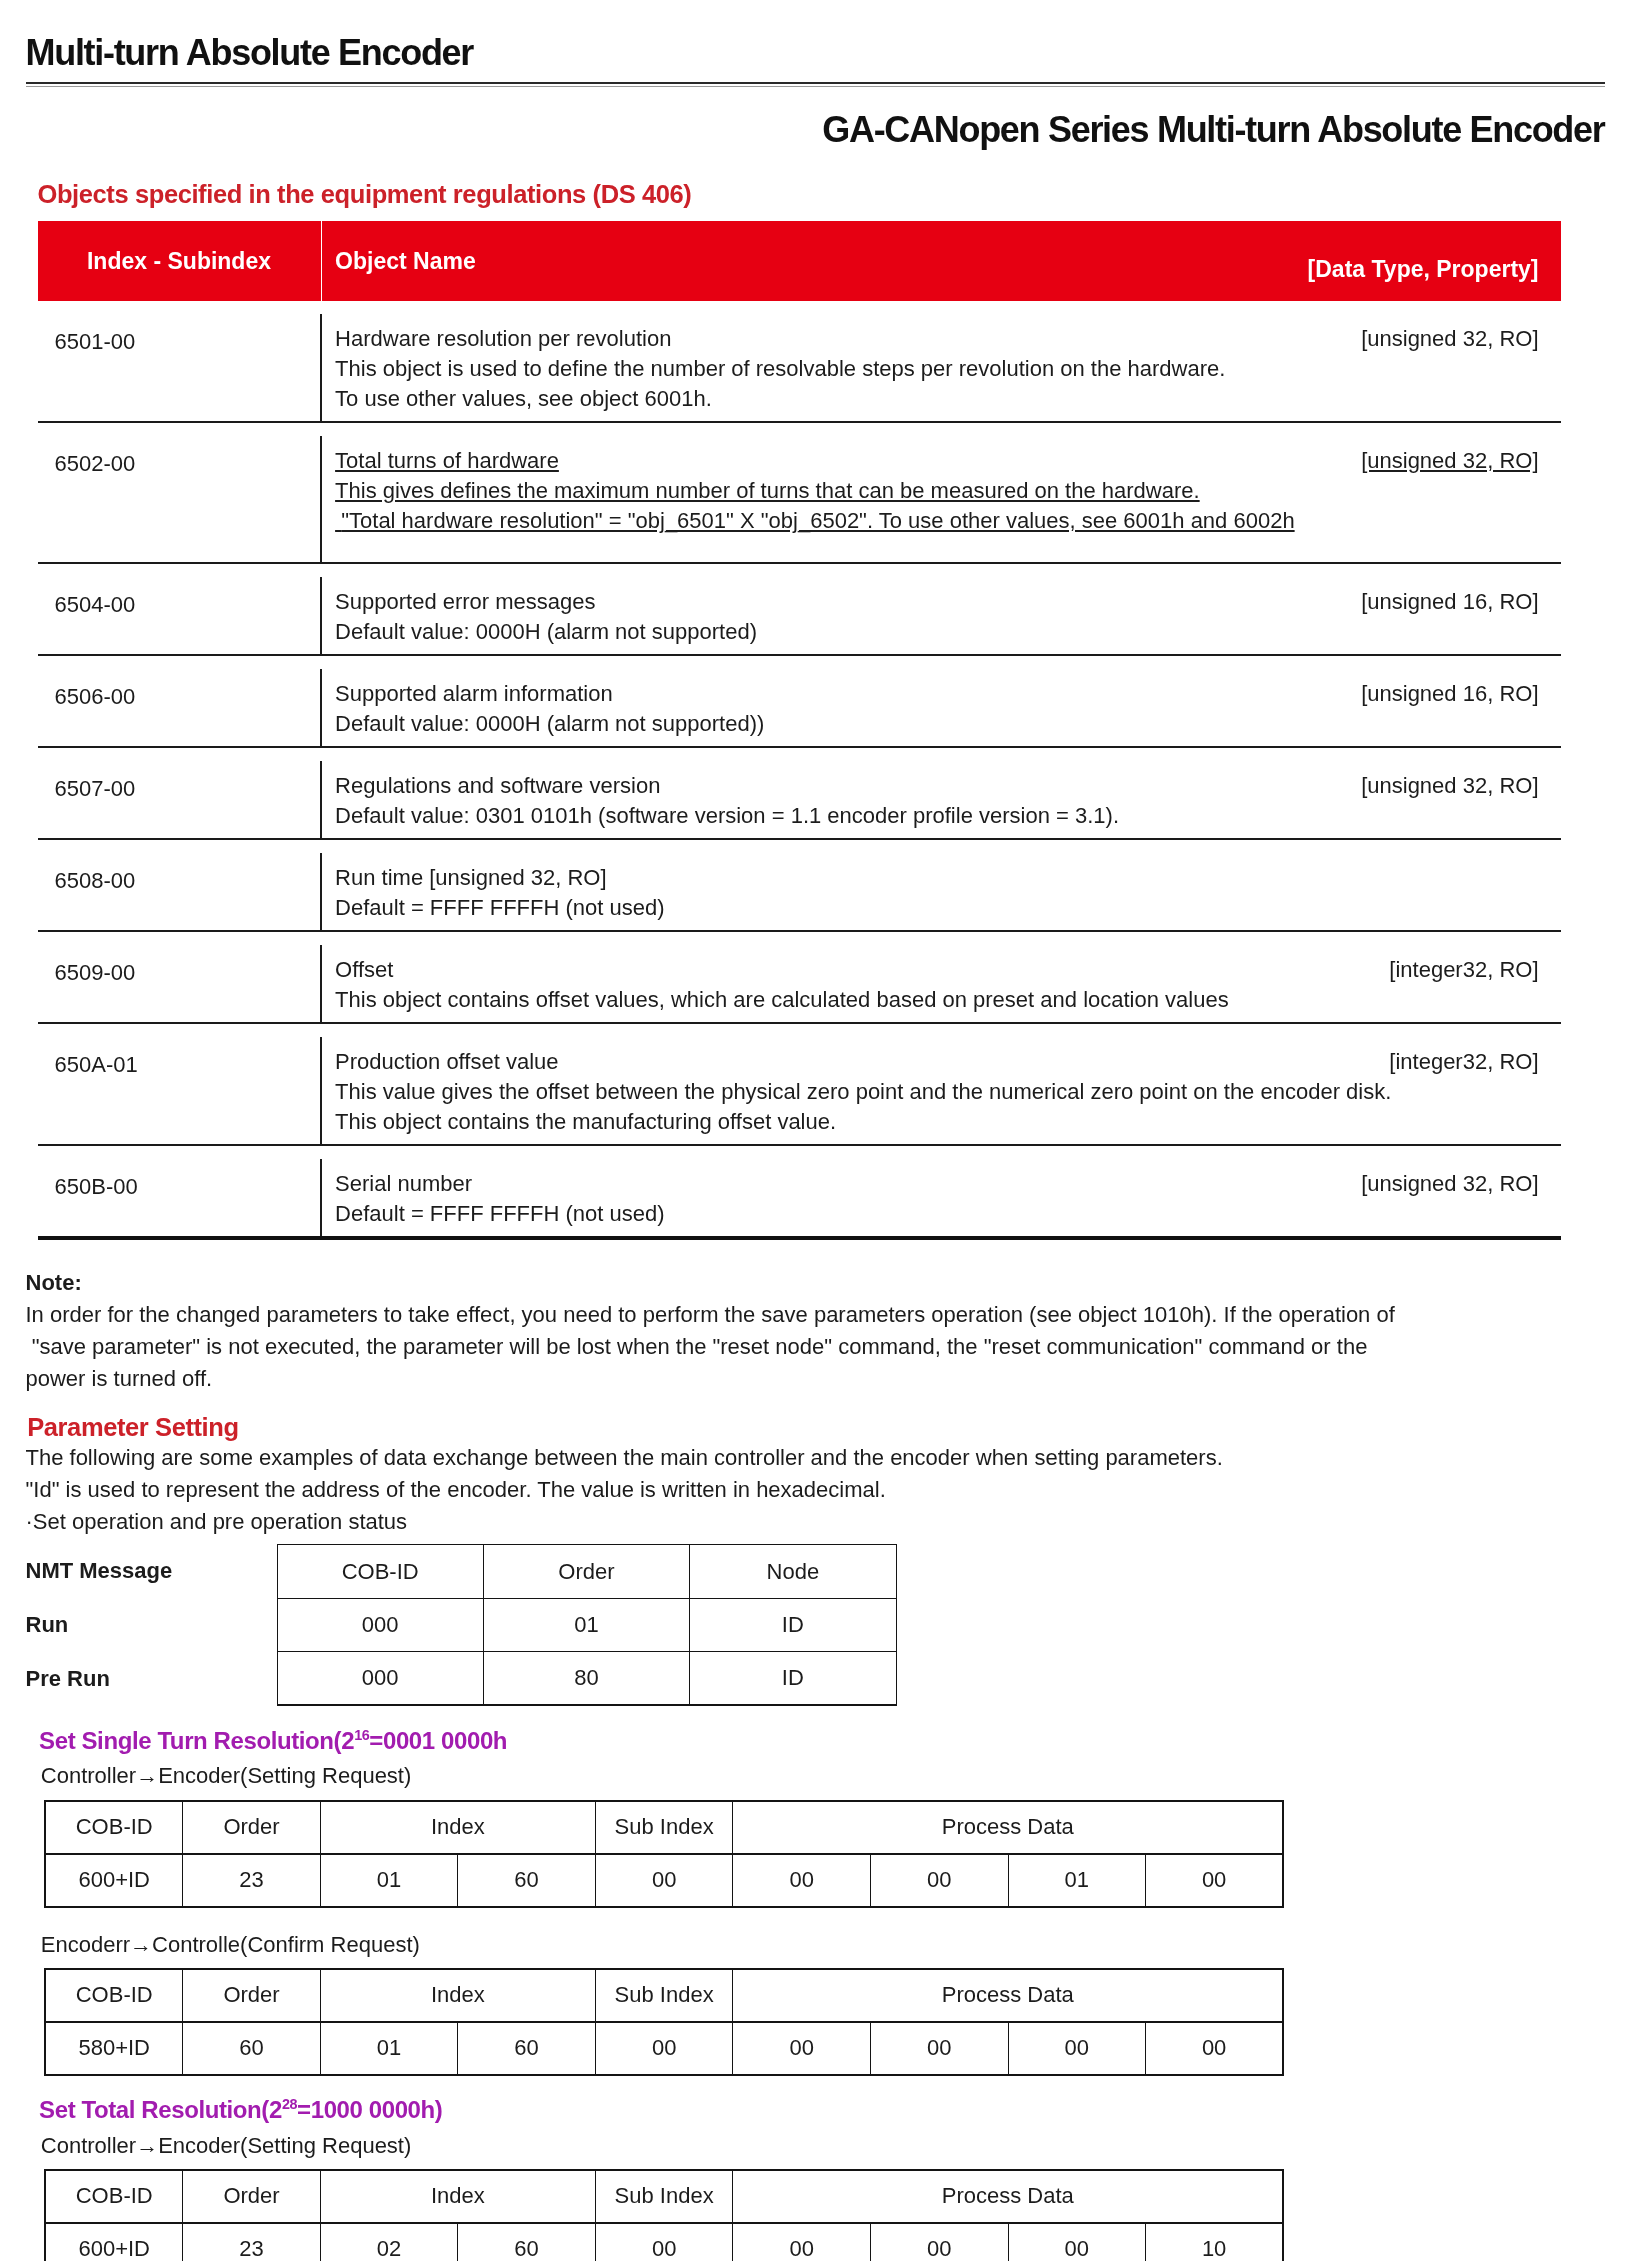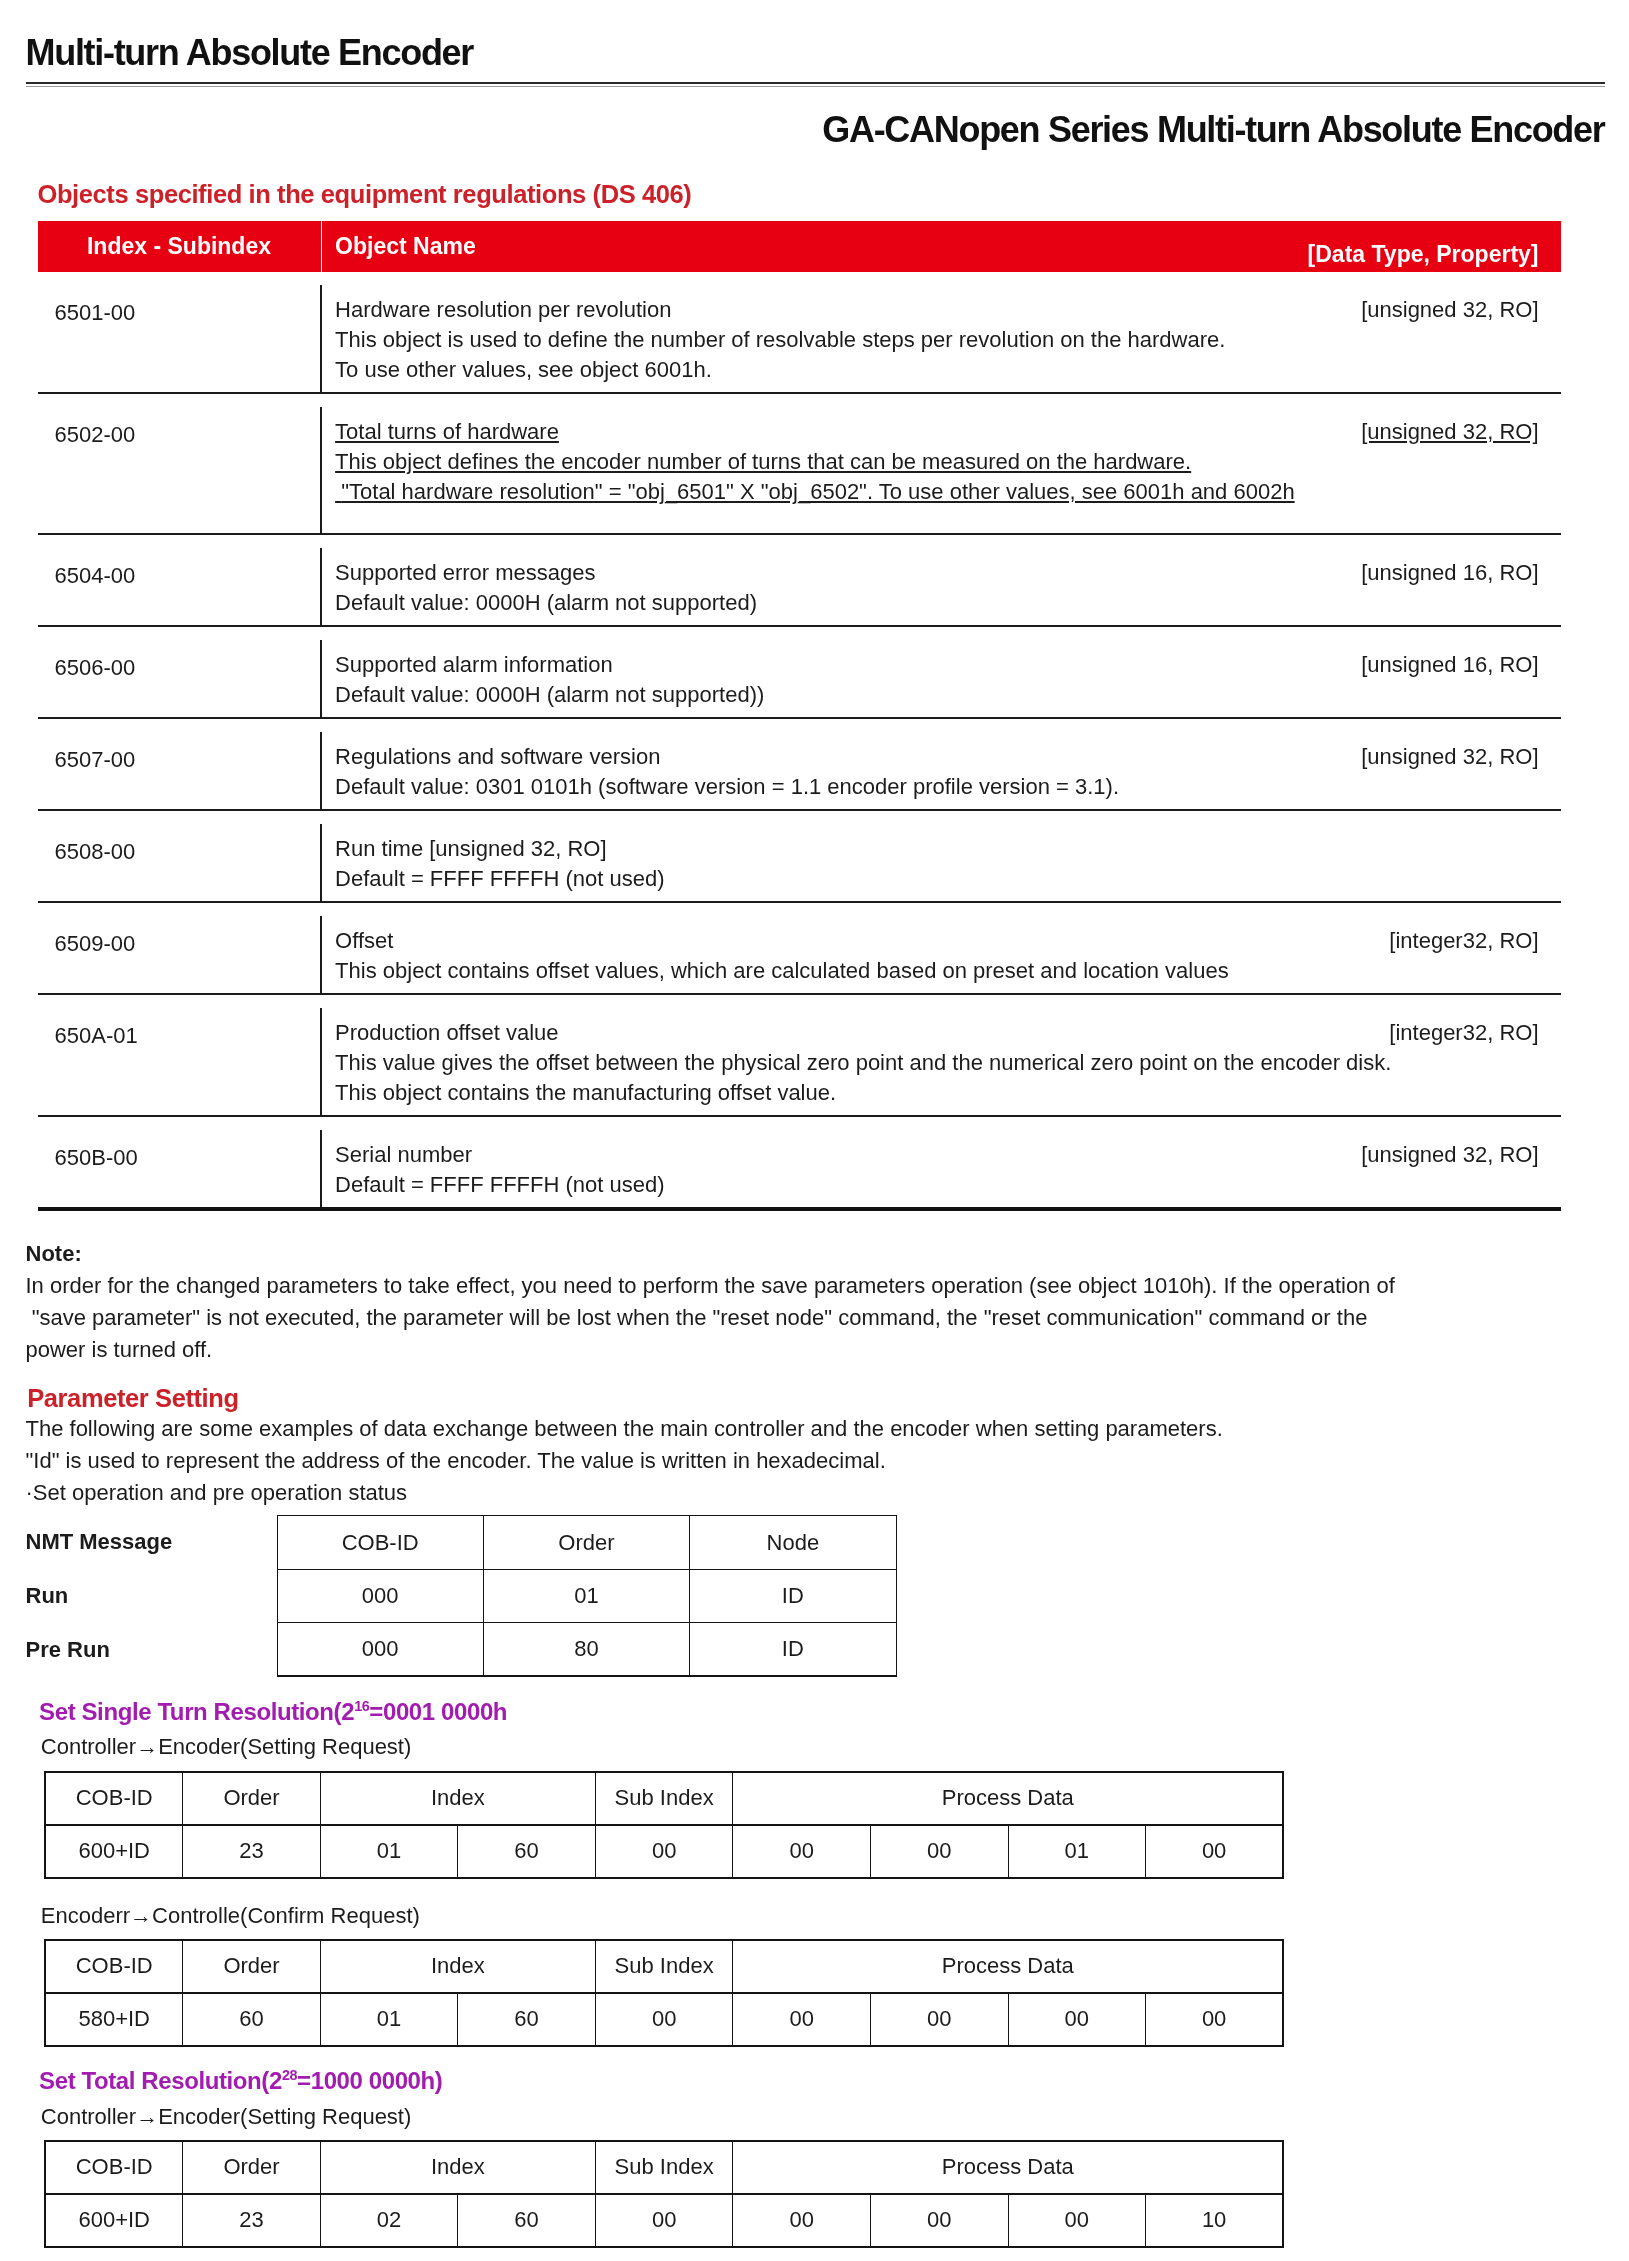--- a/index.html
+++ b/index.html
@@ -29,21 +29,21 @@
   .red-heading {
     margin:29px 0 0 12px;
     font-size:25.5px; font-weight:bold; letter-spacing:-0.4px;
     color:#cc2129;
   }
 
   
   .obj-table { margin:12px 0 0 12px; width:1523px; }
   .obj-header {
     display:grid; grid-template-columns:284px 1fr;
-    background:#e60012; color:#fff; height:51px;
+    background:#e60012; color:#fff; height:80px;
   }
   .obj-header .hcell-left {
     display:flex; align-items:center; justify-content:center;
     font-weight:bold; font-size:23px; border-right:1.7px solid #fff;
   }
   .obj-header .hcell-right {
     display:flex; align-items:center; justify-content:space-between;
     padding:0 22px 0 13.6px; font-weight:bold; font-size:23px;
   }
   .obj-header .htype { transform:translateY(7.6px); }
@@ -139,21 +139,21 @@
       </div>
     </div>
 
     <div class="obj-row pad-extra">
       <div class="cell-index">6502-00</div>
       <div class="cell-body">
         <div class="obj-line1">
             <span>Total turns of hardware</span>
             <span>[unsigned 32, RO]</span>
           </div>
-        <div class="obj-line">This object defines the encoder number of turns that can be measured on the hardware.</div>
+        <div class="obj-line">This gives defines the maximum number of turns that can be measured on the hardware.</div>
         <div class="obj-line"> "Total hardware resolution" = "obj_6501" X "obj_6502". To use other values, see 6001h and 6002h</div>
       </div>
     </div>
 
     <div class="obj-row">
       <div class="cell-index">6504-00</div>
       <div class="cell-body">
         <div class="obj-line1">
             <span>Supported error messages</span>
             <span>[unsigned 16, RO]</span>

